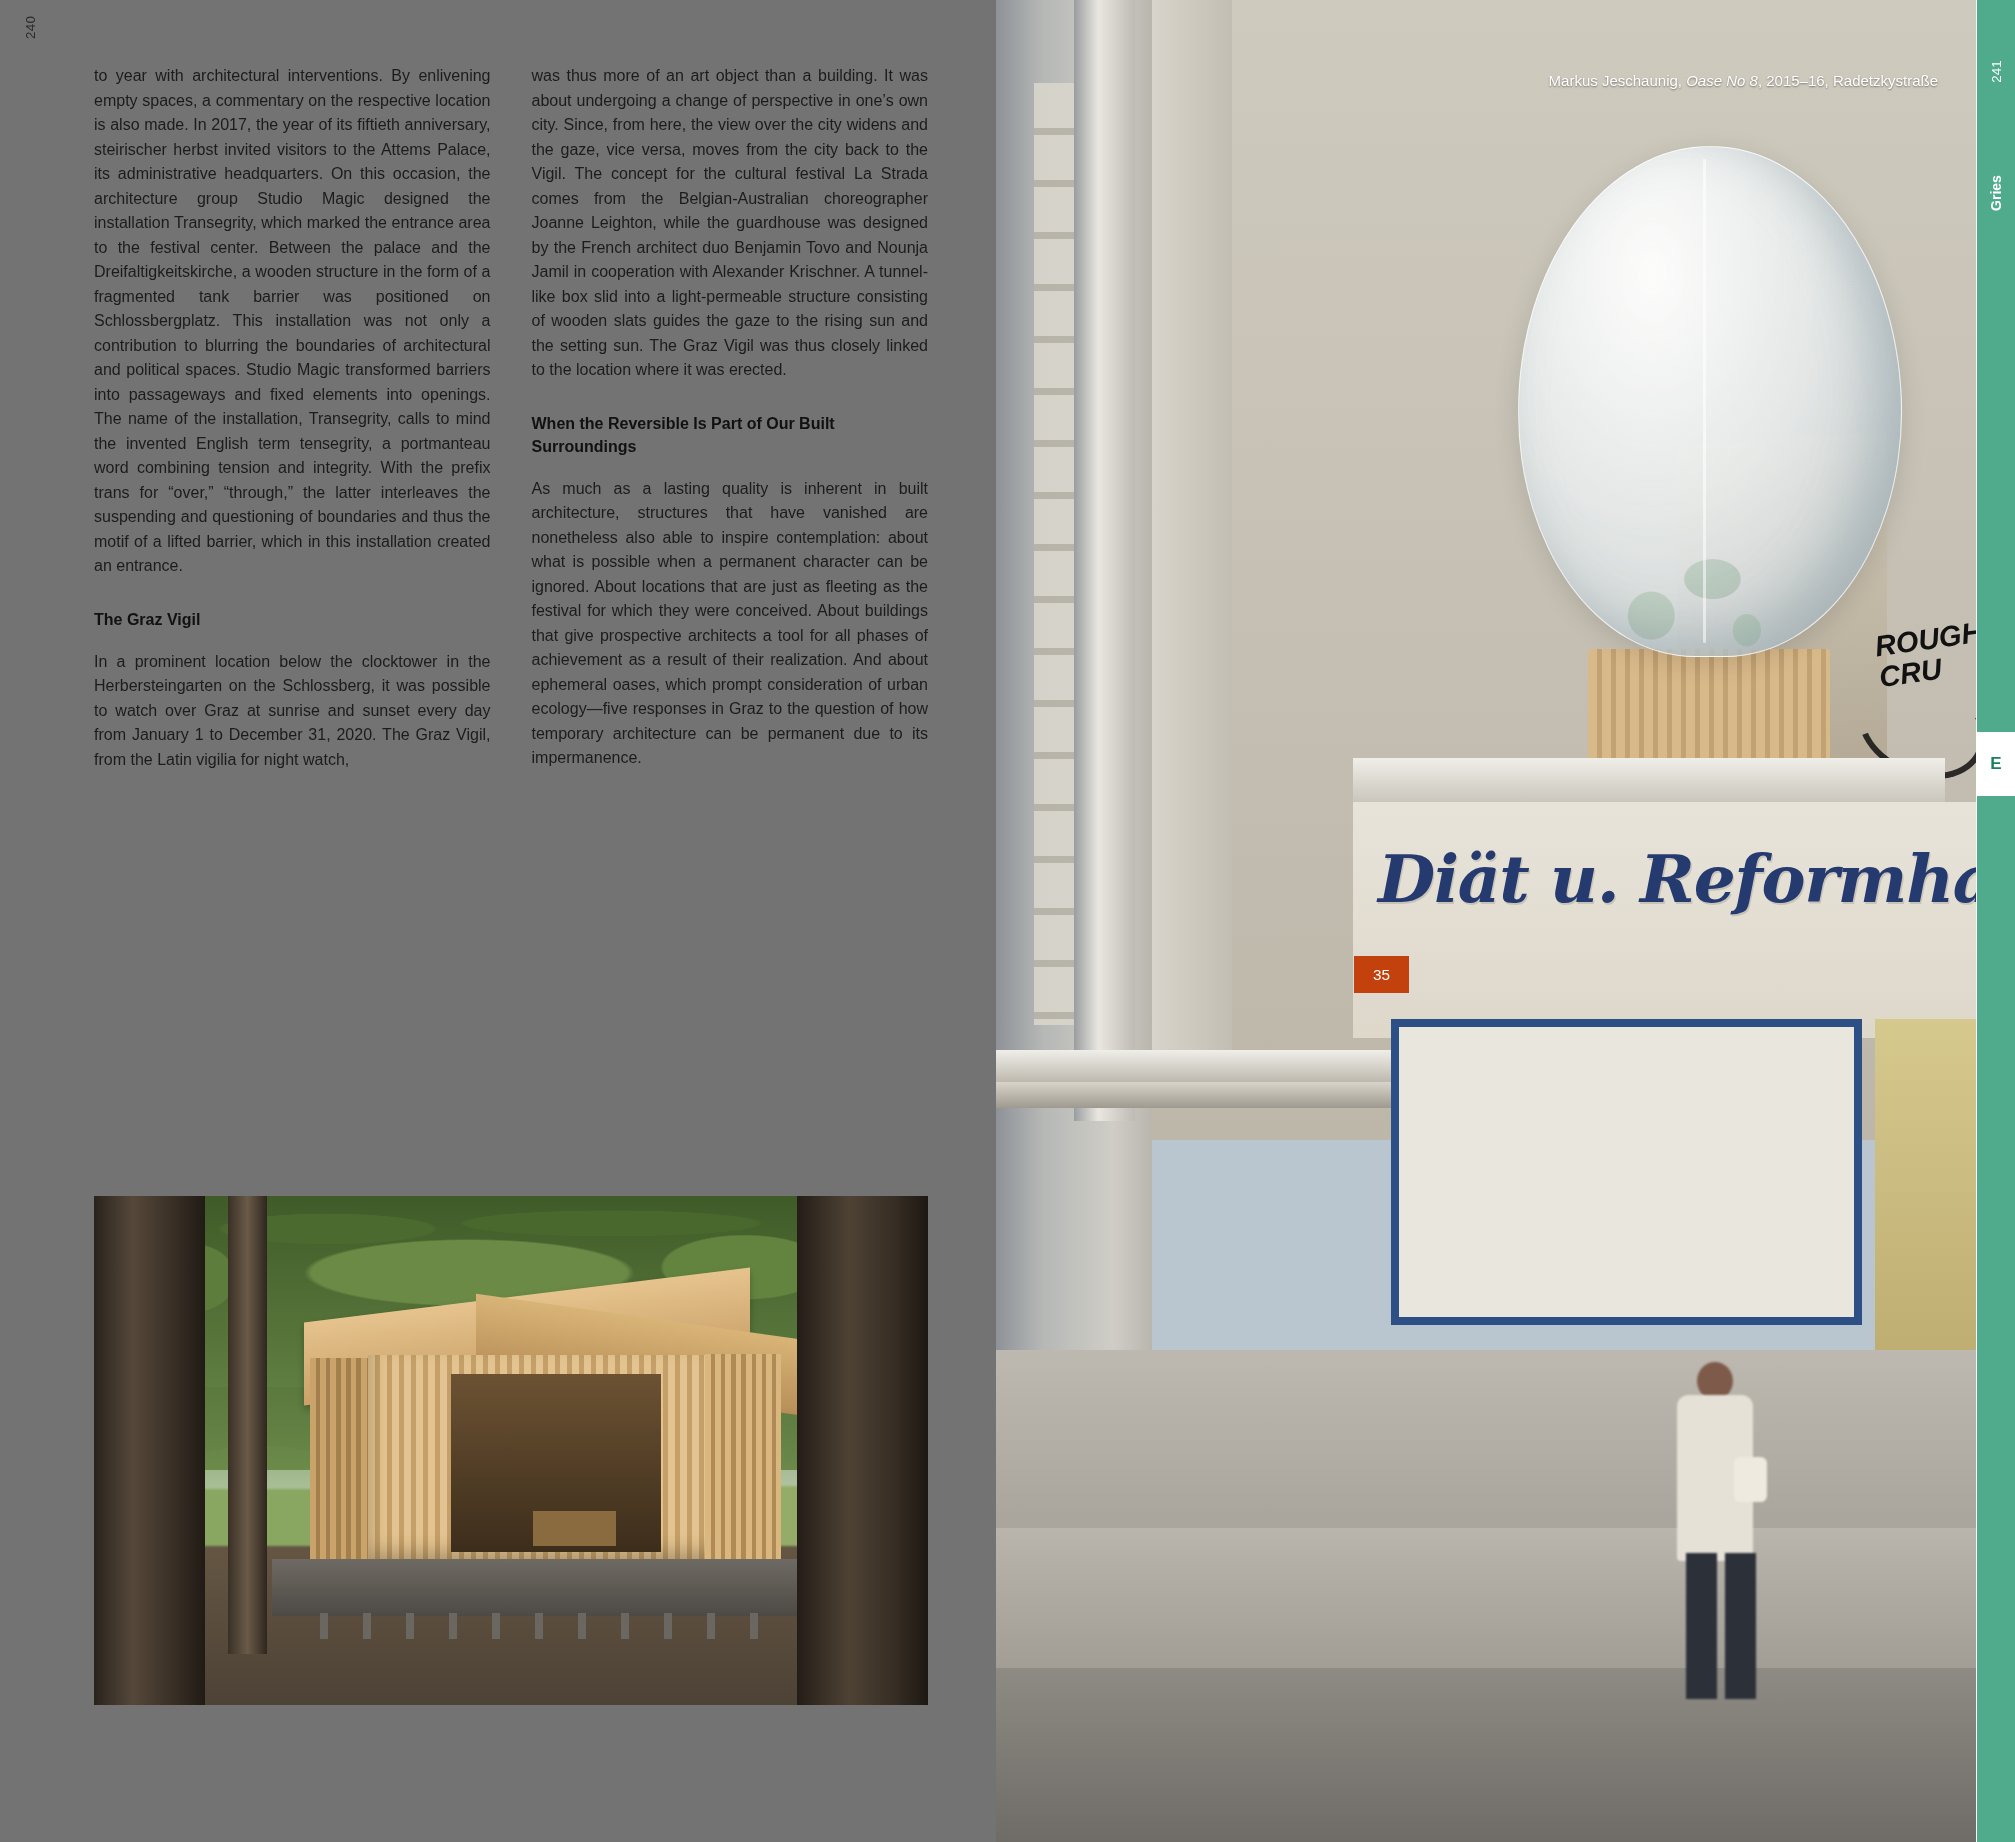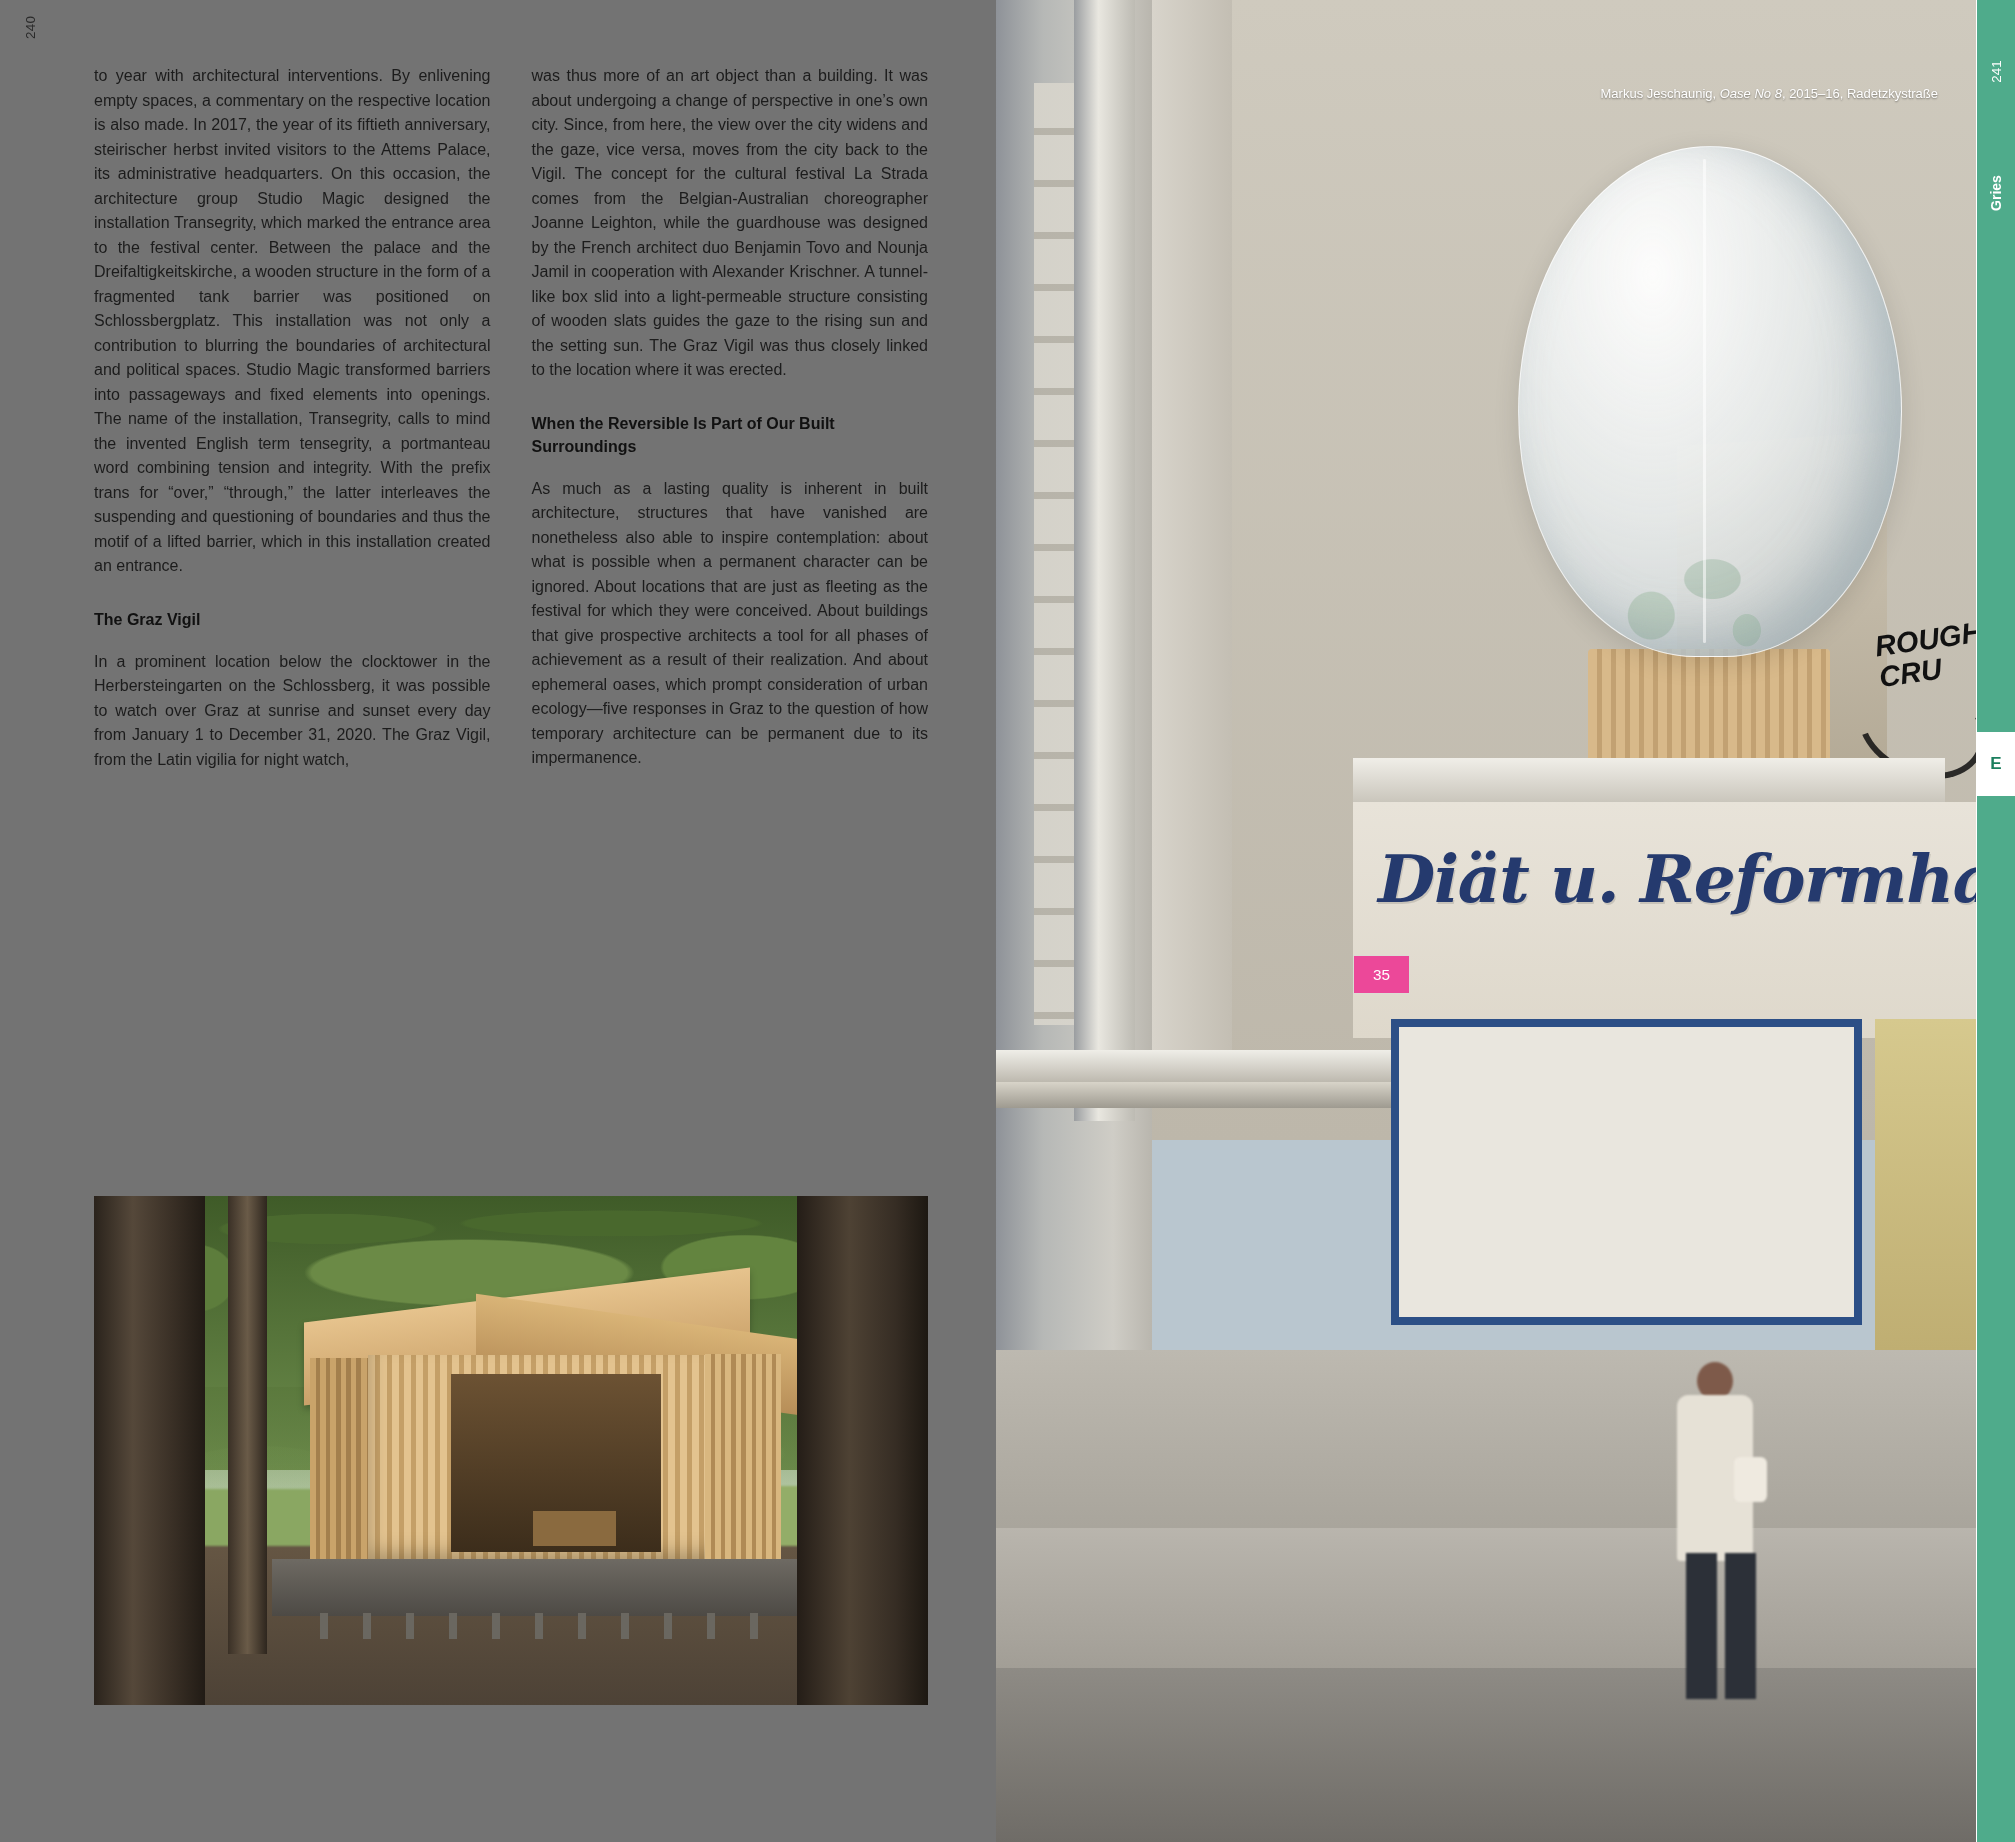--- a/index.html
+++ b/index.html
@@ -93,22 +93,22 @@
     position: relative;
     width: 980px;
     height: 1842px;
     flex: 0 0 auto;
     background: #b9c6cf;
     overflow: hidden;
   }
   .photo-caption {
     position: absolute;
     right: 38px;
-    top: 86px;
-    font-size: 13px;
+    top: 72px;
+    font-size: 15px;
     color: #ffffff;
     text-shadow: 0 0.6px 1.9px rgba(0,0,0,.45);
     z-index: 40;
     white-space: nowrap;
     text-align: right;
   }
   .photo-caption .i { font-style: italic; }
 
   
   .tabbar {
@@ -320,21 +320,21 @@
     font-family:"DejaVu Serif", serif;
     font-style:italic;
     font-size:66px;
     font-weight:bold;
     letter-spacing:-1.3px;
     text-shadow: 1.3px 1.9px 0 rgba(0,0,0,.12);
     white-space:nowrap;
   }
   .r-housenumber {
     position:absolute; left:357px; top:955px; width:55px; height:37px;
-    background:#ec4899; color:#fff; font-size:15.3px;
+    background:#c2410c; color:#fff; font-size:15.3px;
     display:flex; align-items:center; justify-content:center; border:1.3px solid #dcdcd4;
   }
   .r-window-frame {
     position:absolute; left:395px; top:1019px; width:471px; height:306px;
     background:#2c4f86; padding:7.6px; box-sizing:border-box;
   }
   .r-window-inner { width:100%; height:100%; background:#e9e6de; }
   .r-poster {
     position:absolute; left:420px; top:1044px; width:357px; height:255px;
     background:#f2a81d;

